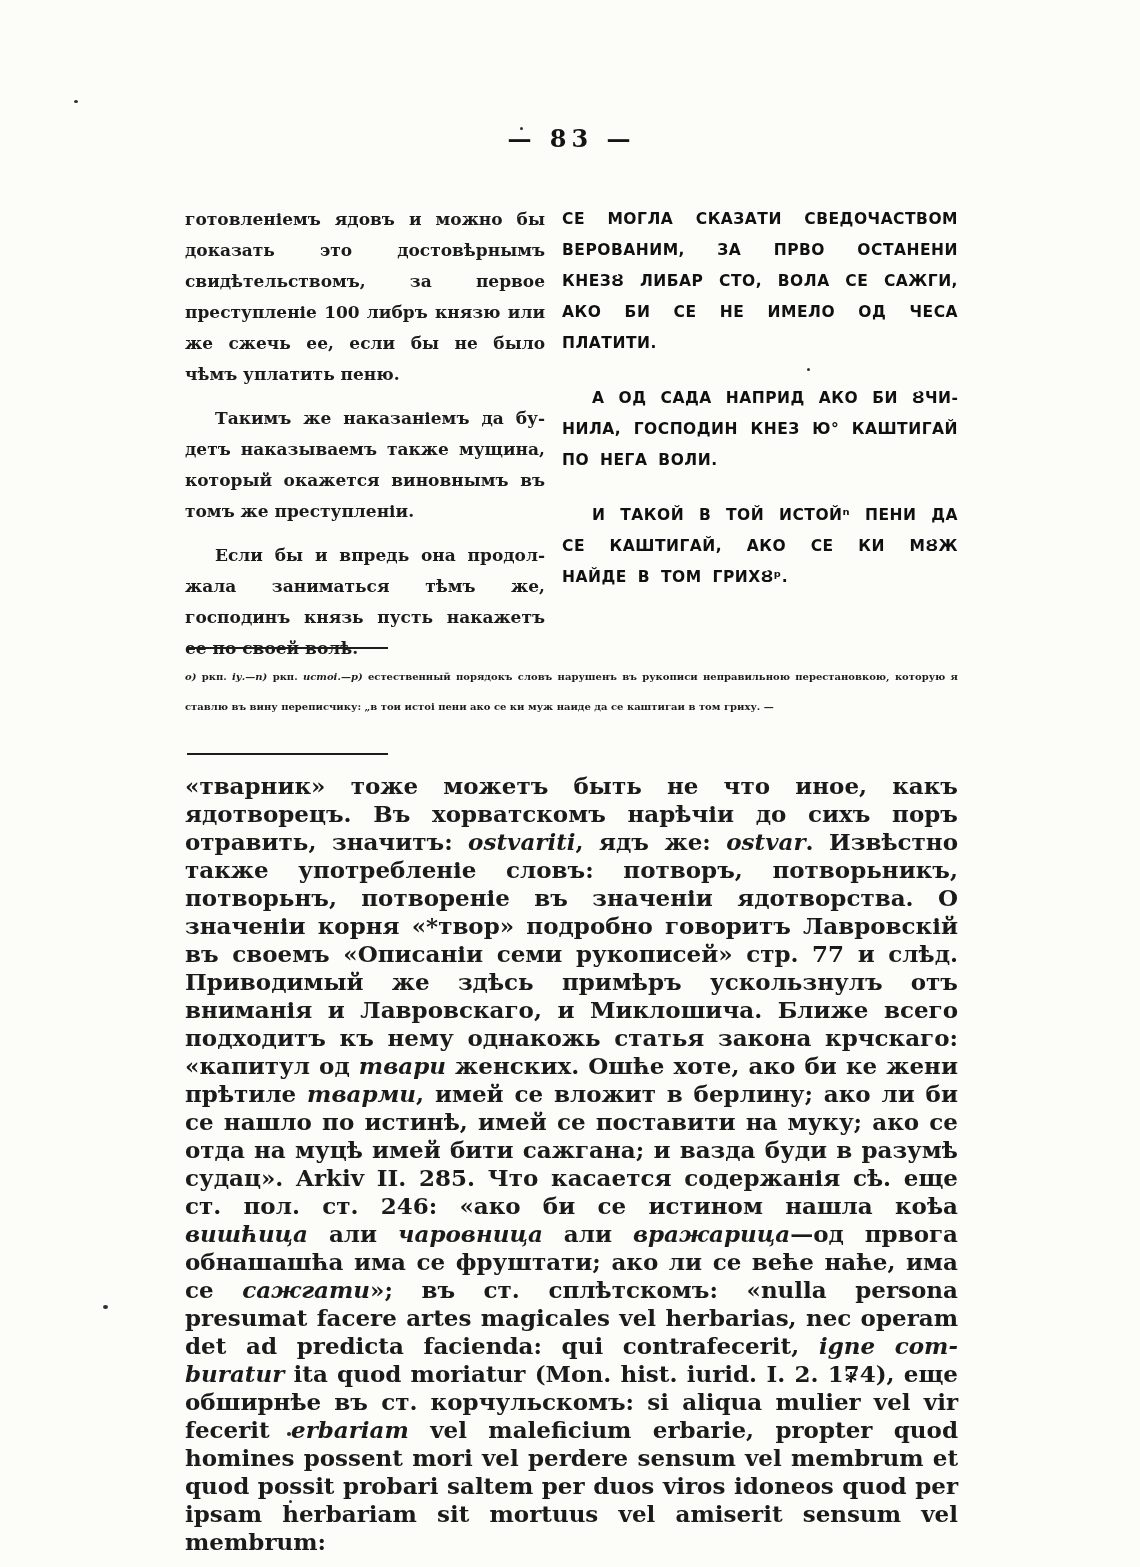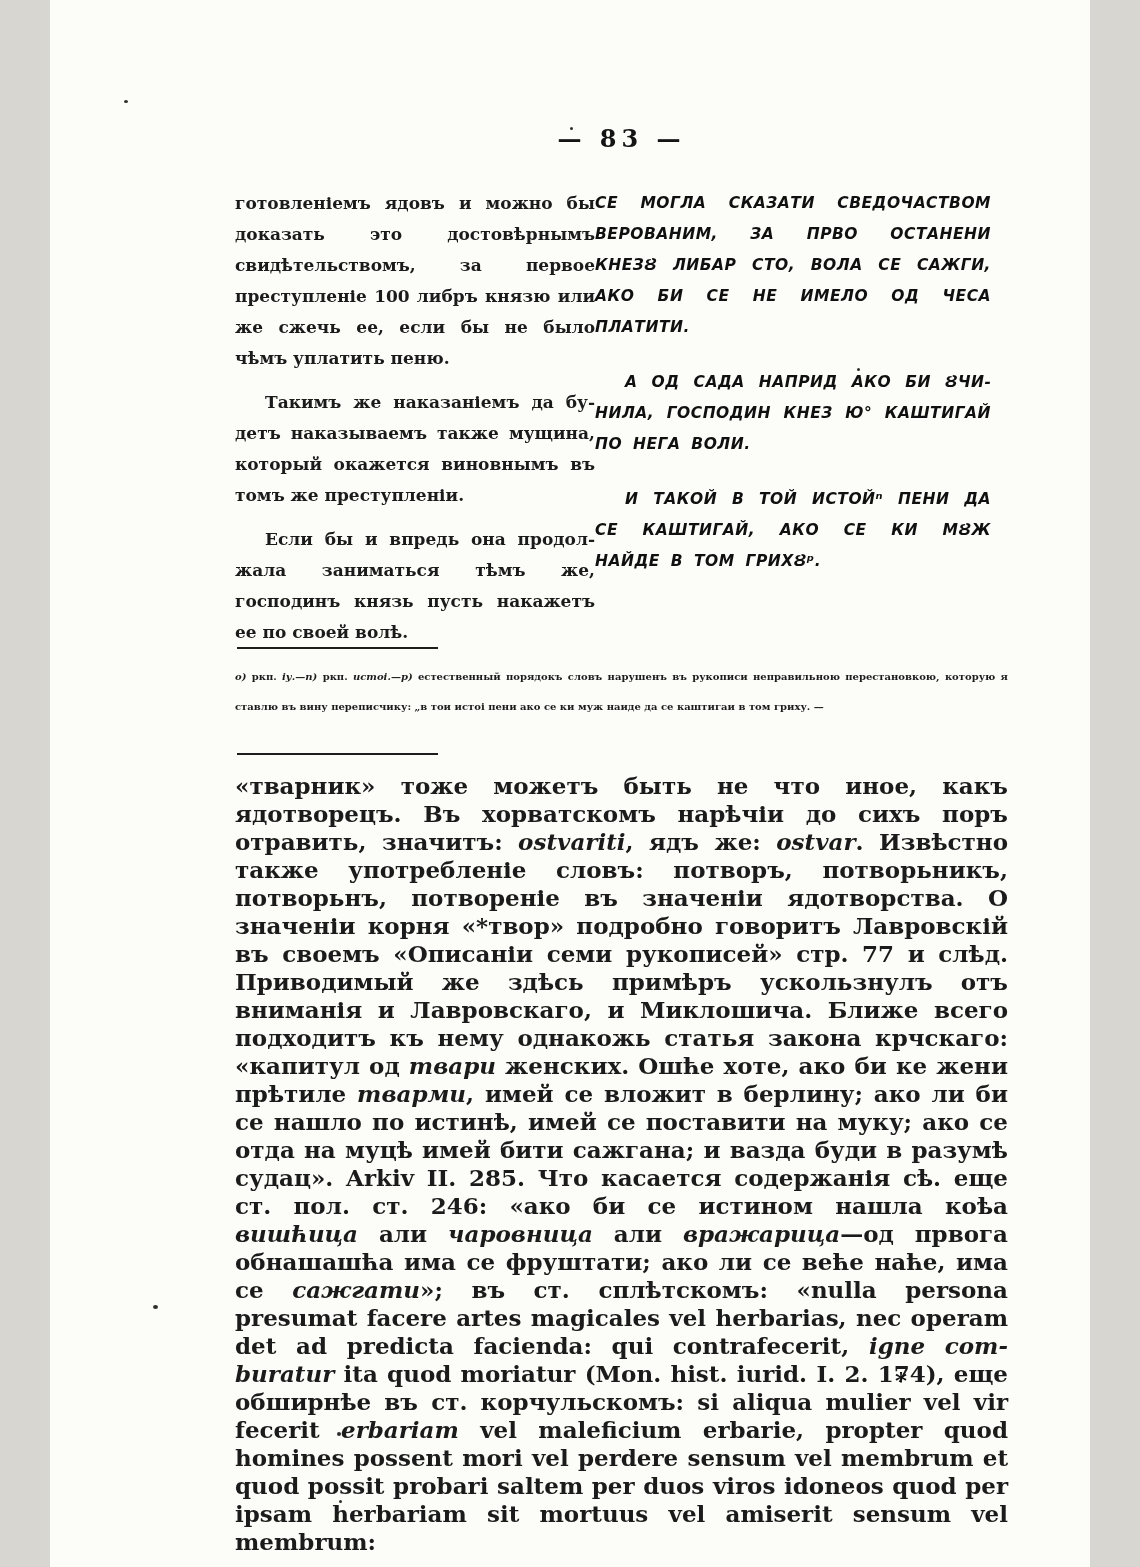--- a/index.html
+++ b/index.html
@@ -1,40 +1,40 @@
 <!DOCTYPE html>
 <html><head>
 <meta charset="utf-8">
 <style>
   html,body{margin:0;padding:0;background:#d8d6d0;}
   .page{
     position:relative;
-    width:1040px;height:1567px;
+    width:1140px;height:1567px;
     background:#fcfcf9;
     font-family:"DejaVu Serif","DejaVu Sans",serif;
     font-weight:bold;
     color:#1b1b1b;
     overflow:hidden;
     margin:0 auto;
   }
   .pagenum{
     position:absolute;top:124px;left:185px;width:773px;
     text-align:center;font-size:24px;letter-spacing:5px;color:#141414;
   }
-  .columns{position:absolute;top:188px;left:185px;width:773px;display:flex;}
+  .columns{position:absolute;top:204px;left:185px;width:773px;display:flex;gap:17px;}
   .col-left{width:360px;font-size:17px;line-height:31px;text-align:justify;}
   .col-left p{margin:0 0 13px 0;}
   .col-right{
     width:396px;
     font-family:"DejaVu Sans",sans-serif;
     font-size:15.5px;line-height:31px;
     text-transform:uppercase;letter-spacing:.5px;word-spacing:5px;
     text-align:justify;color:#101010;
   }
-  .col-right p{margin:0 0 24px 0;font-style:italic;}
+  .col-right p{margin:0 0 24px 0;}
   p.ind{text-indent:30px;}
   .rule{position:absolute;left:187px;width:201px;height:2px;background:#1d1d1d;}
   .rule-top{top:647px;}
   .rule-bot{top:753px;}
   .footnote{
     position:absolute;top:662px;left:185px;width:773px;margin:0;
     font-size:10px;line-height:29.5px;text-align:justify;
   }
   .main{
     position:absolute;top:772px;left:185px;width:773px;margin:0;

